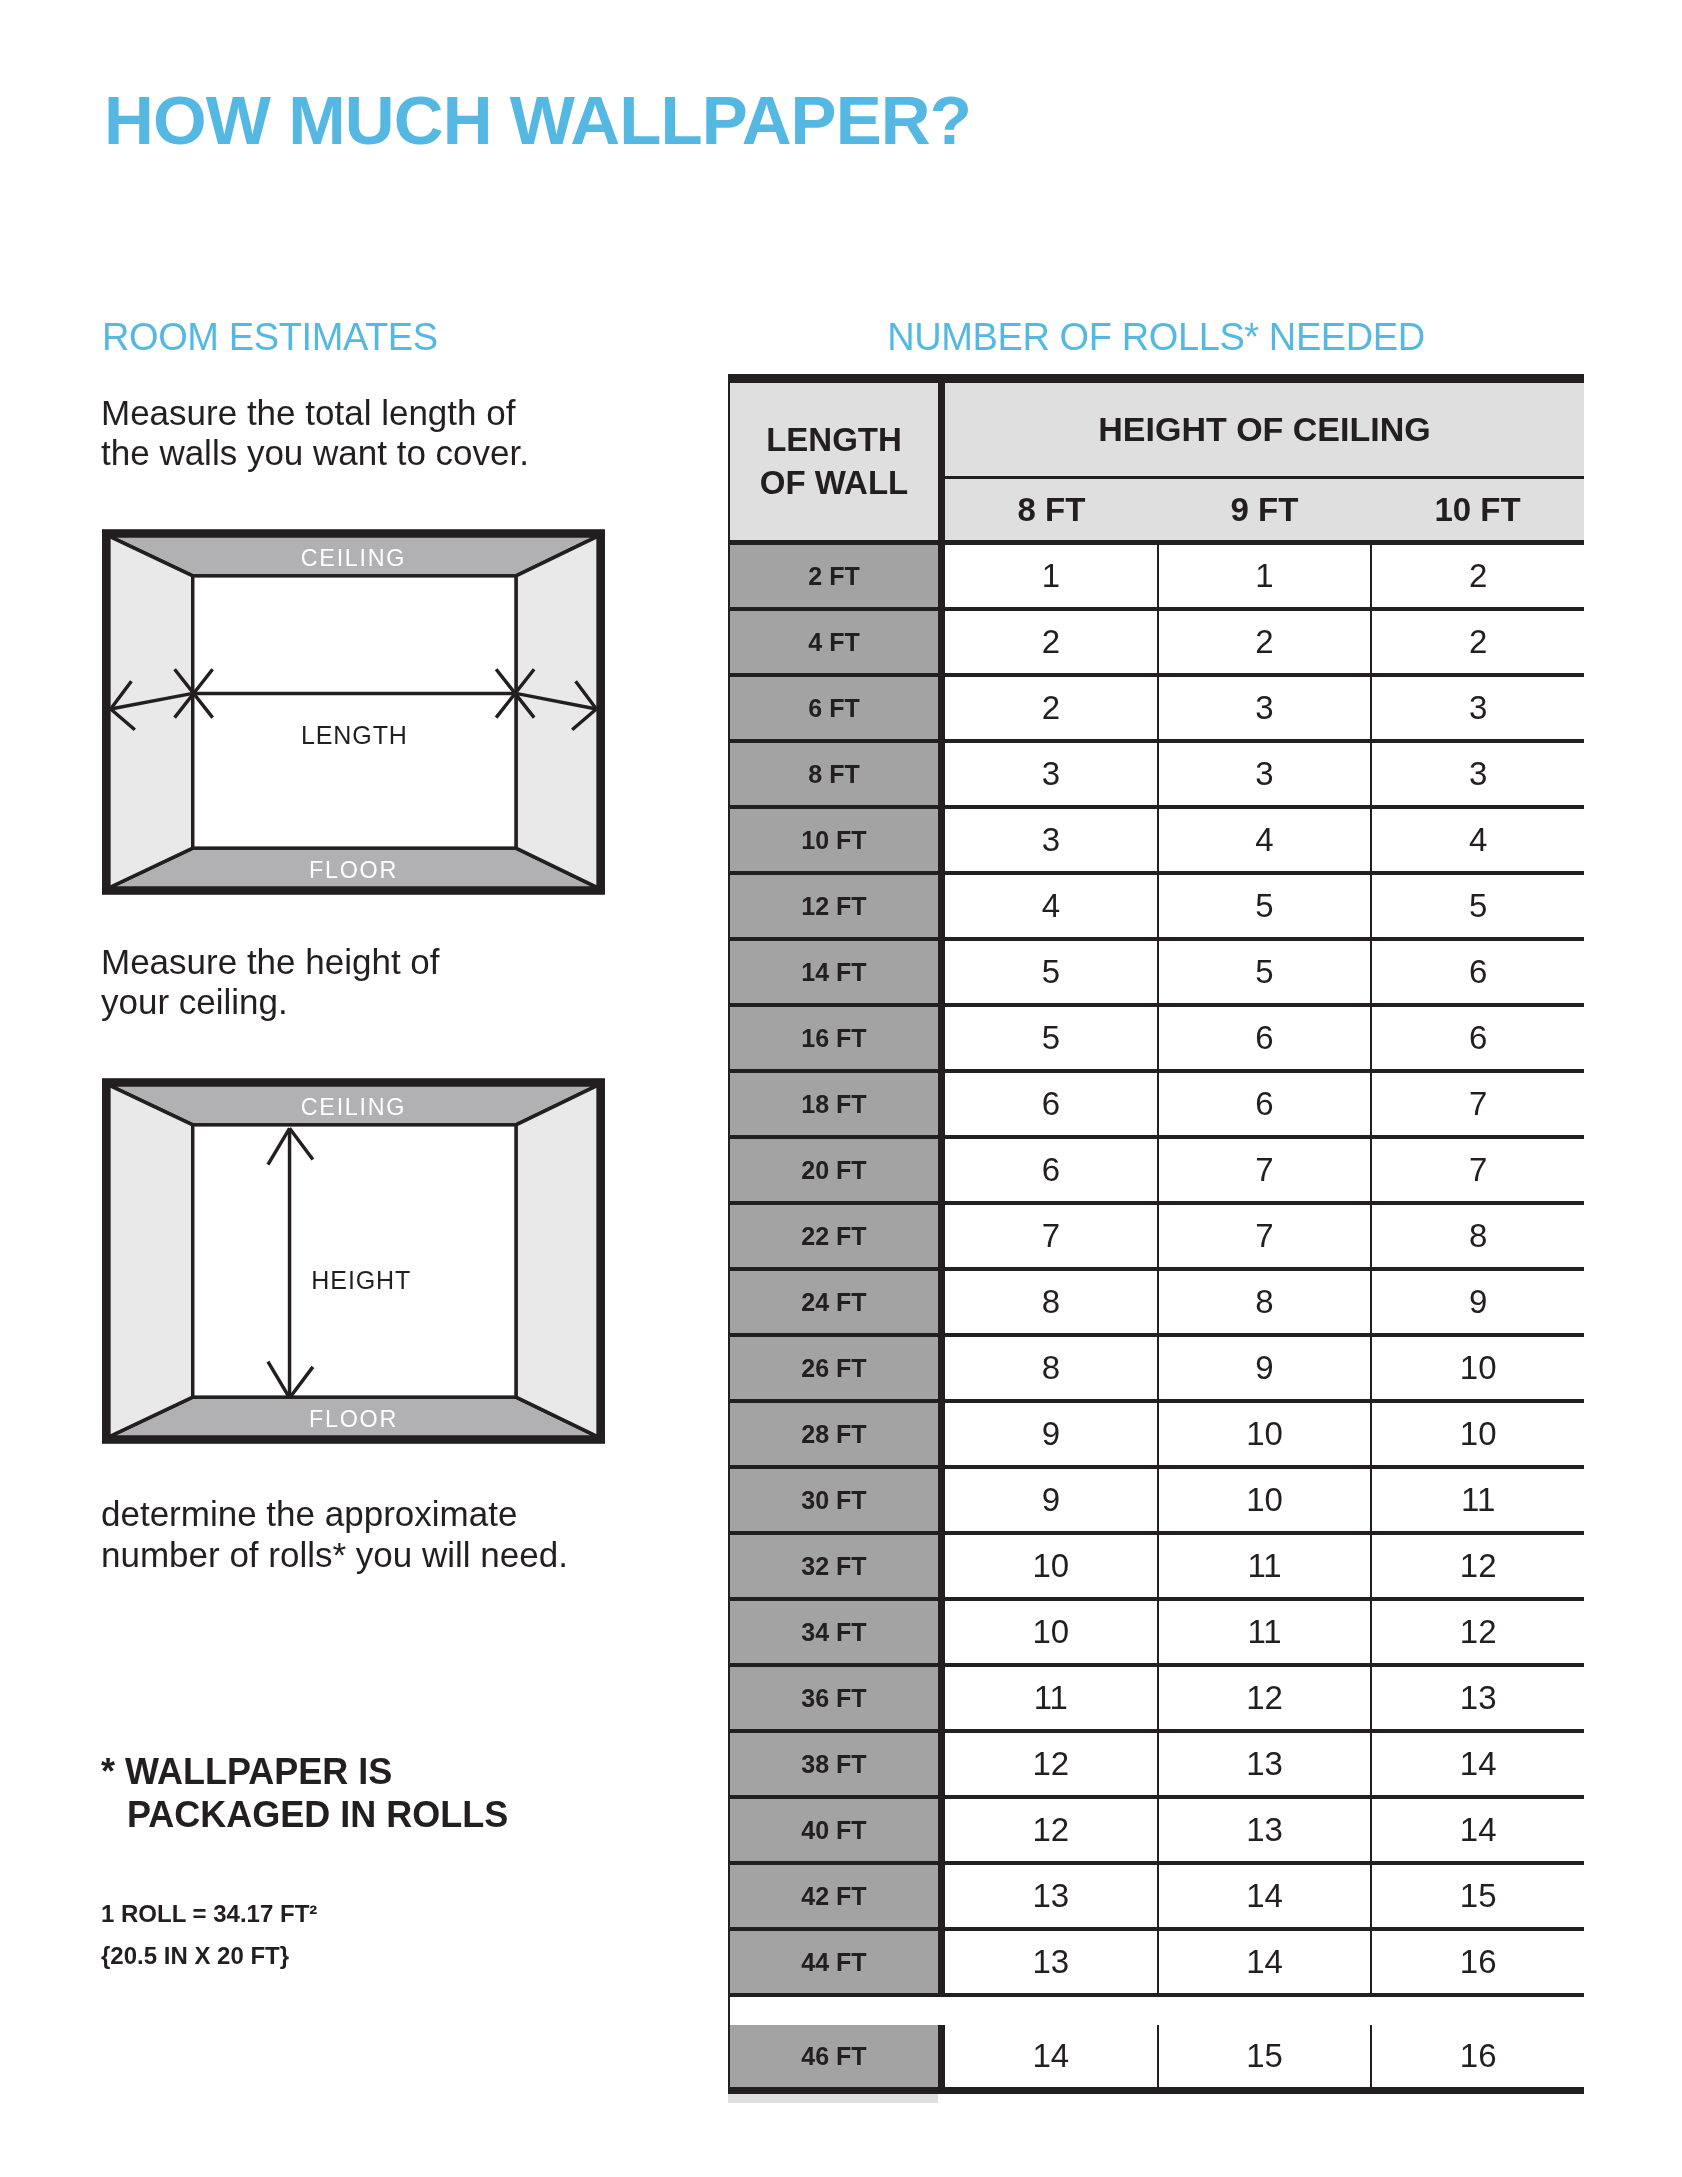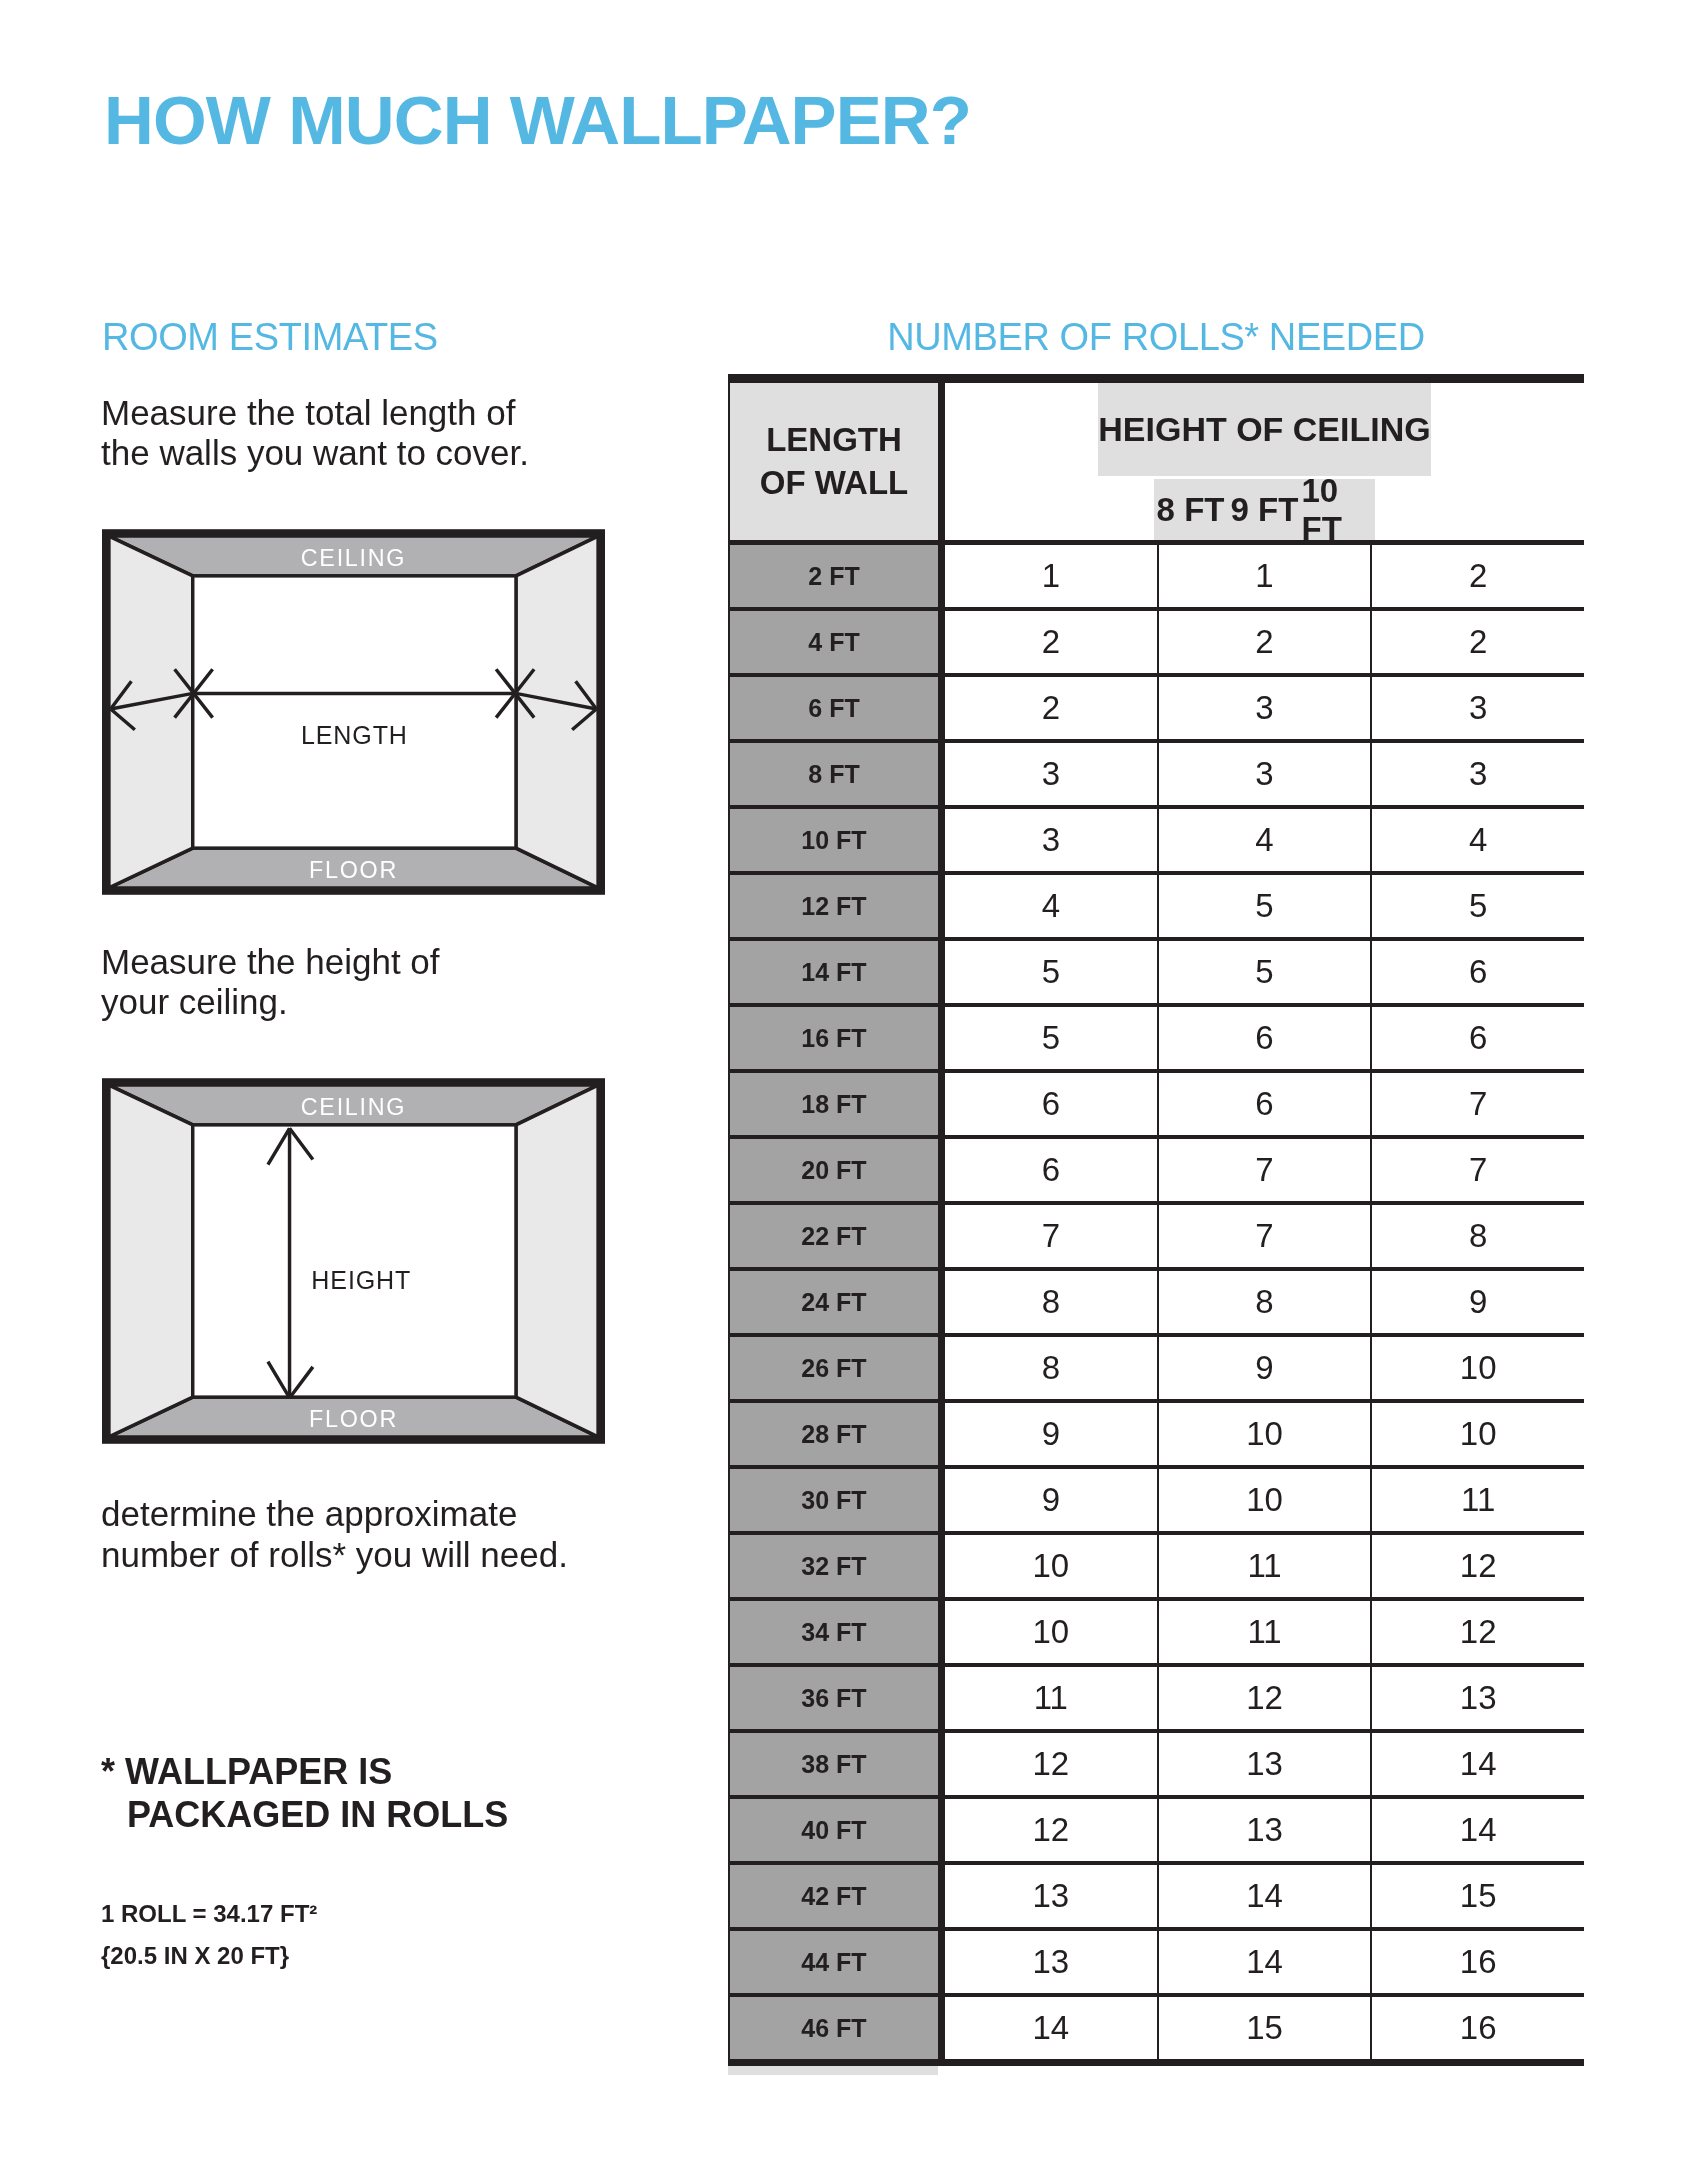--- a/index.html
+++ b/index.html
@@ -30,30 +30,30 @@
   .diagram2{top:1078px;}
 
   
   .tbl{position:absolute;left:728px;top:374px;width:856px;}
   .topbar{height:8.6px;background:#231F20;}
   .tbl-main{border-left:2.6px solid #231F20;}
   .thead{display:flex;}
   .corner{width:208px;background:#DFDFE0;display:flex;flex-direction:column;
           justify-content:center;align-items:center;font-weight:bold;font-size:33px;line-height:43px;}
   .vdiv{width:7px;background:#231F20;}
-  .thead-right{width:639px;display:flex;flex-direction:column;align-items:center;}
+  .thead-right{width:639px;display:flex;flex-direction:column;}
   .hoc{height:93px;background:#DFDFE0;display:flex;align-items:center;justify-content:center;
        font-weight:bold;font-size:34px;}
   .hline{height:3.5px;background:#231F20;}
   .subrow{height:61px;display:flex;background:#DFDFE0;}
   .subrow .subcell{flex:1;display:flex;align-items:center;justify-content:center;
                    font-weight:bold;font-size:33px;}
   .hborder{height:5.2px;background:#231F20;}
   .trow{display:flex;height:62px;border-bottom:4.3px solid #231F20;}
-  .trow:last-child{border-bottom:none;}
+  .trow:last-child{border-bottom:none;margin-top:28px;}
   .tlabel{width:208px;background:#a3a3a3;display:flex;align-items:center;justify-content:center;
           font-weight:bold;font-size:25px;}
   .tdivider{width:7px;background:#231F20;}
   .tcell{flex:1;display:flex;align-items:center;justify-content:center;font-size:33px;}
   .tcell.bl{border-left:2.6px solid #231F20;}
   .bottombar{height:7px;background:#231F20;}
   .graystub{width:210px;height:8.6px;background:#DFDFE0;}
 
   svg text{font-family:"Liberation Sans","DejaVu Sans",sans-serif;}
 </style>

